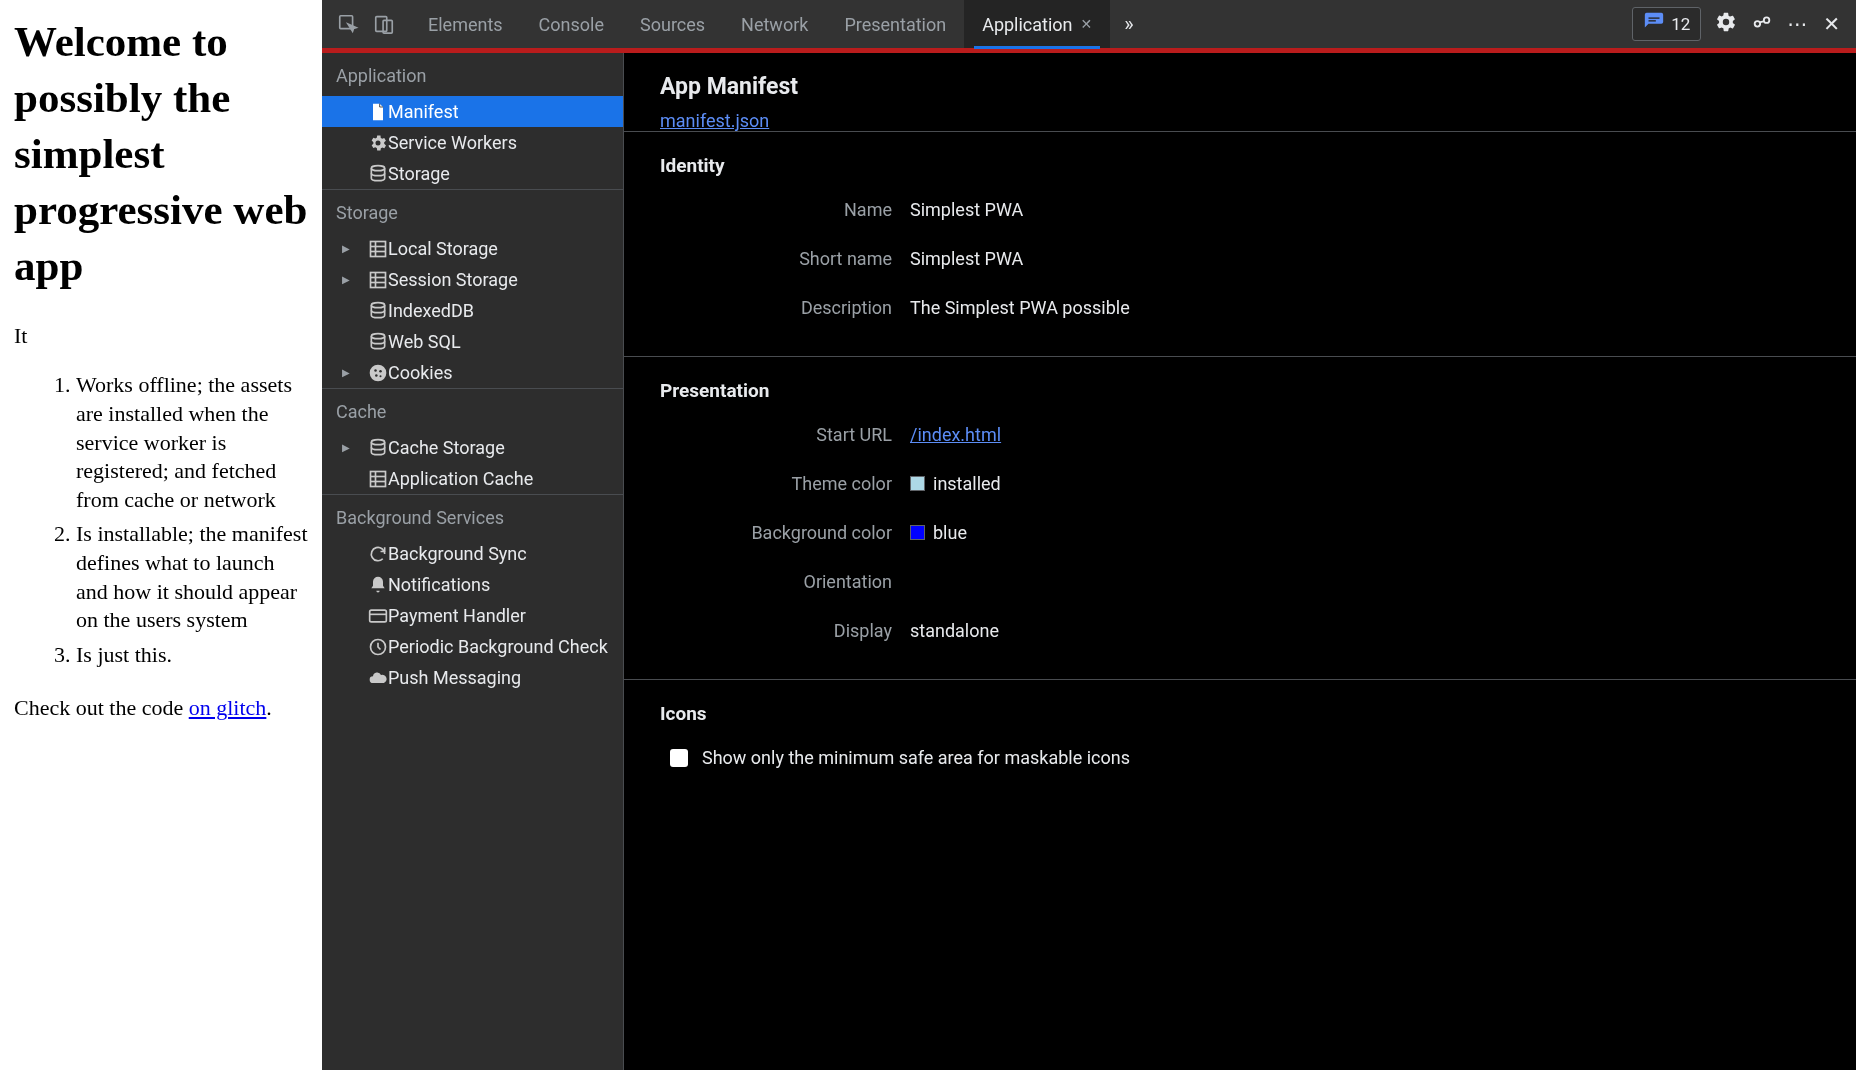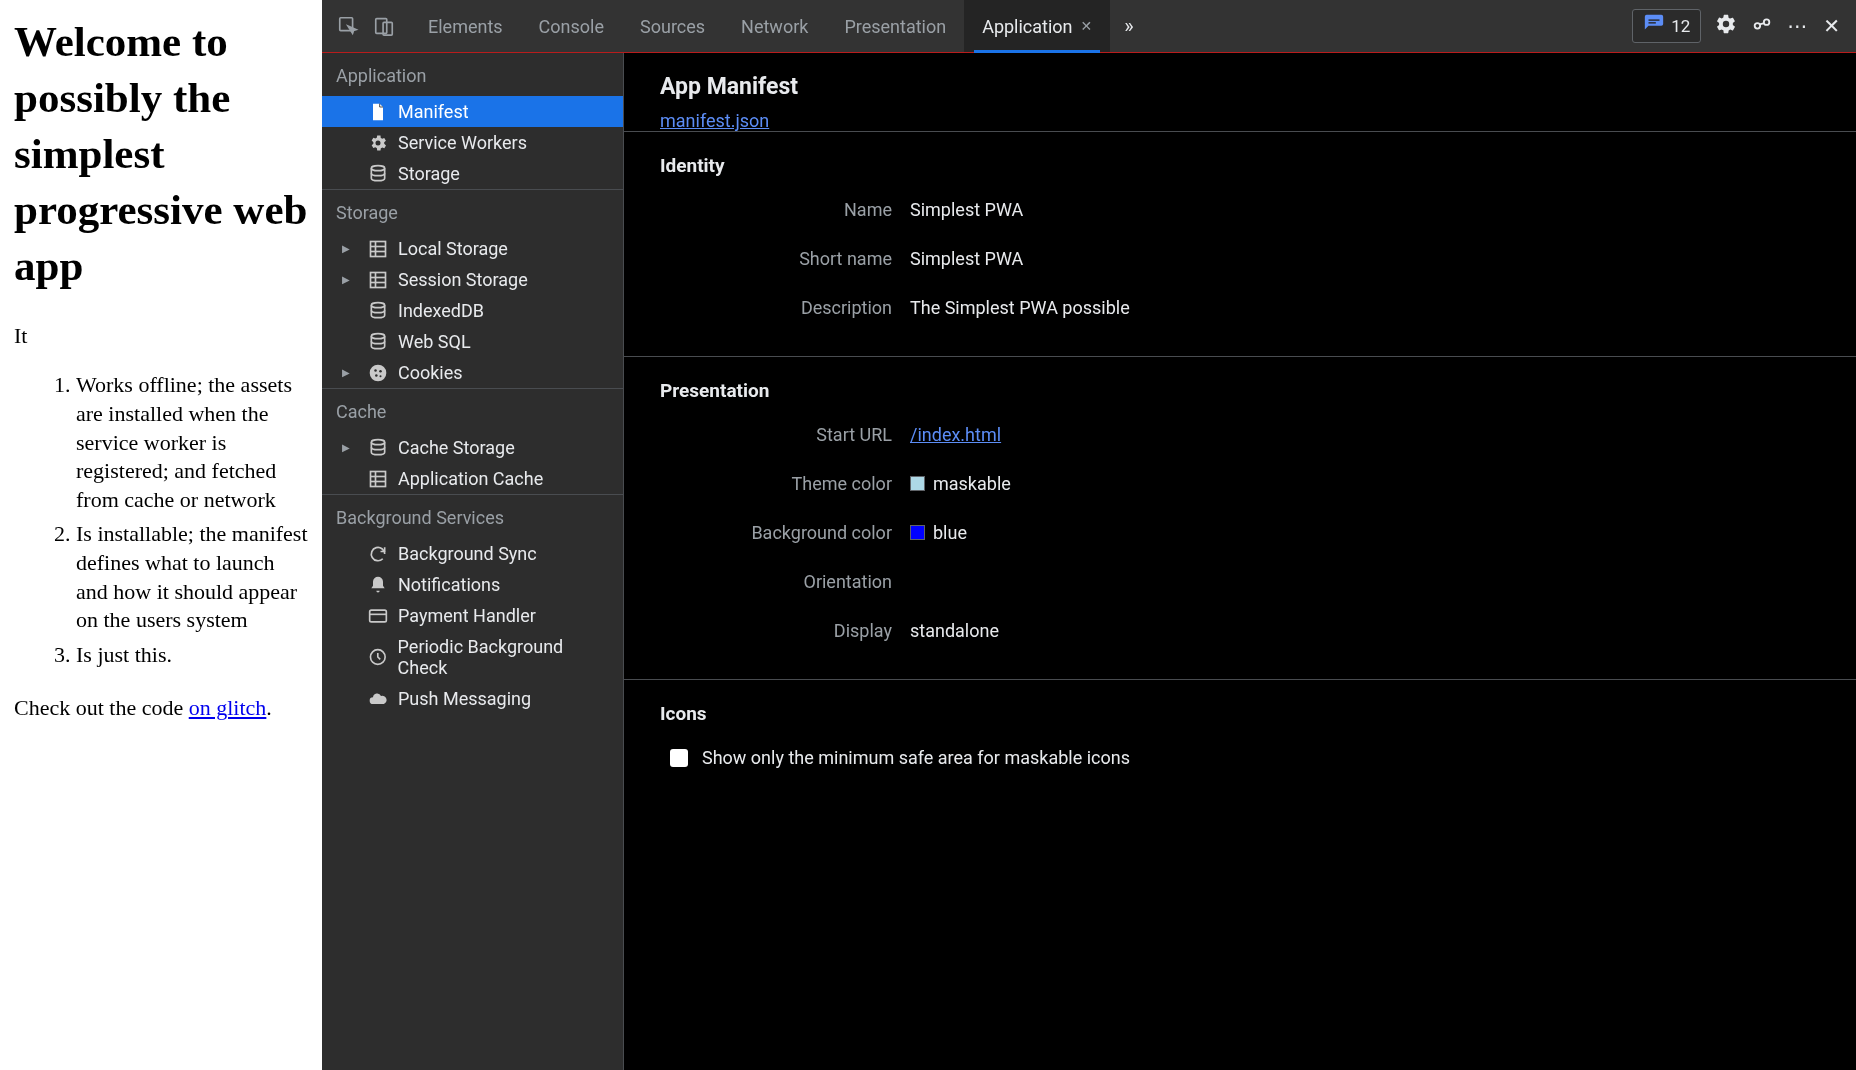--- a/index.html
+++ b/index.html
@@ -36,21 +36,21 @@
   flex-direction: column;
   background: #242424;
   color: #e8eaed;
   font-size: 17px;
 }
 .tabbar {
   display: flex;
   align-items: center;
   height: 53px;
   background: #333333;
-  border-bottom: 1px solid #b91c1c;
+  border-bottom: 5px solid #b91c1c;
   padding: 0 8px;
   gap: 0;
 }
 .tabbar .toolbtn {
   width: 36px; height: 36px;
   display: flex; align-items: center; justify-content: center;
   color: #9aa0a6;
   cursor: pointer;
 }
 .tabbar .tabs {
@@ -126,21 +126,21 @@
 .side-section-title {
   padding: 12px 14px 10px;
   color: #9aa0a6;
   font-size: 18px;
   border-top: 1px solid #494c50;
 }
 .side-section-title:first-child { border-top: none; }
 .side-item {
   display: flex;
   align-items: center;
-  gap: 10px;
+  gap: 0;
   padding: 5px 10px 5px 22px;
   cursor: pointer;
   color: #e8eaed;
   position: relative;
 }
 .side-item.indented { padding-left: 46px; }
 .side-item.expandable::before {
   content: "▶";
   position: absolute;
   left: 20px;
@@ -494,21 +494,21 @@
         <div class="kv">
           <div class="k">Start URL</div>
           <div class="v">
               <a href="#">/index.html</a>
             </div>
         </div>
         <div class="kv">
           <div class="k">Theme color</div>
           <div class="v">
             <span class="swatch" id="theme-swatch" style="background: rgb(173, 216, 230);"></span>
-            <span>maskable</span>
+            <span>installed</span>
           </div>
         </div>
         <div class="kv">
           <div class="k">Background color</div>
           <div class="v">
             <span class="swatch" id="bg-swatch" style="background: rgb(0, 0, 255);"></span>
             <span>blue</span>
           </div>
         </div>
         <div class="kv">

